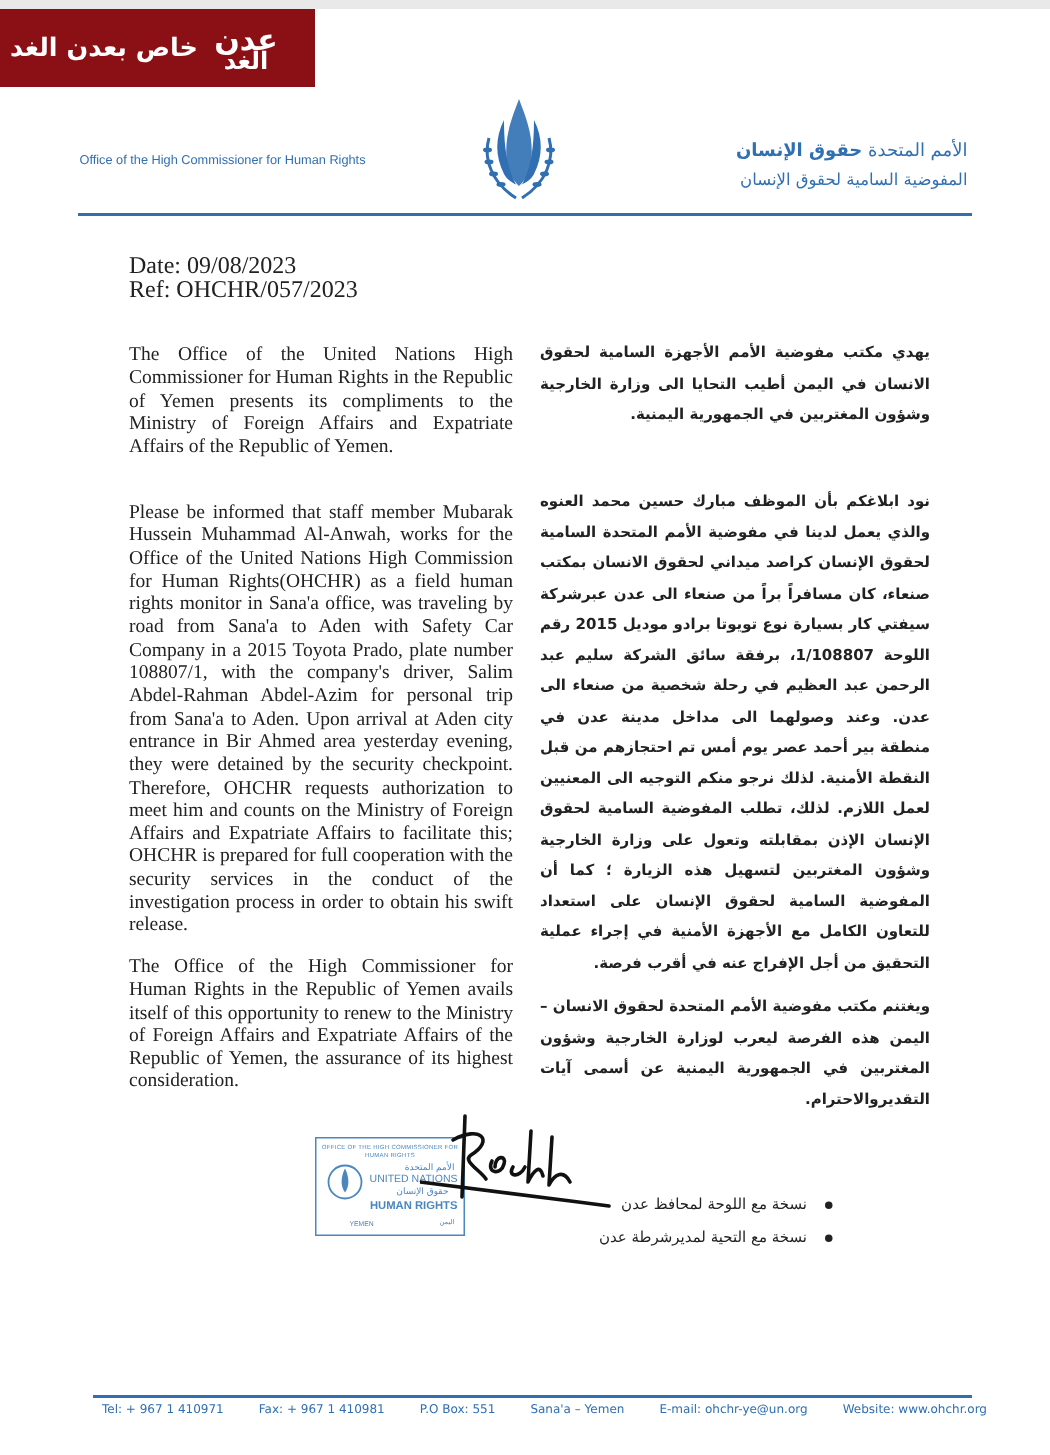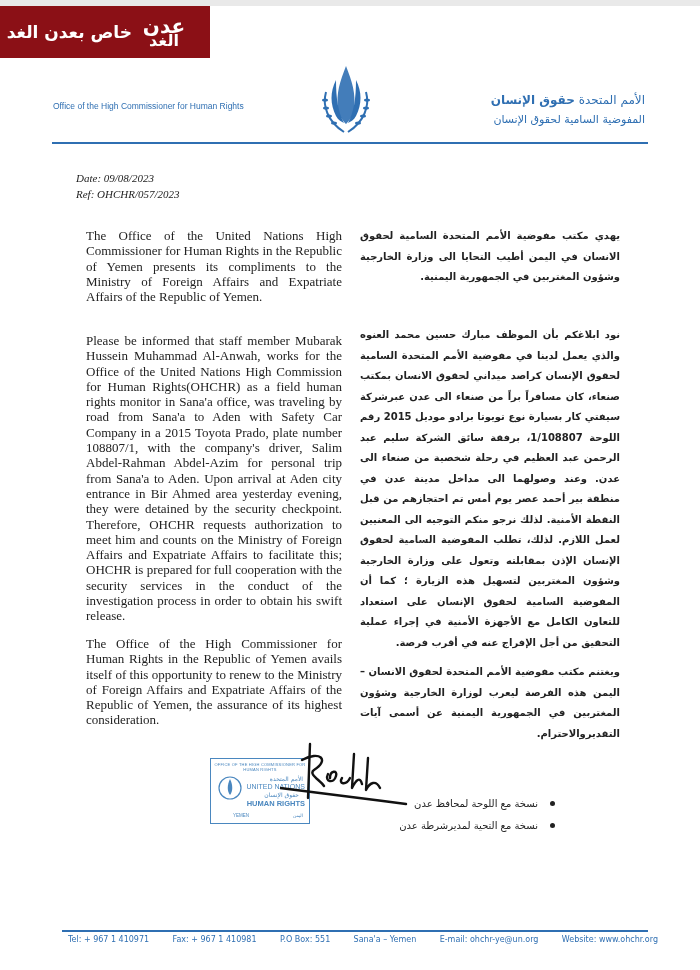--- a/index.html
+++ b/index.html
@@ -32,21 +32,21 @@
   .hdr-en .t1 b { font-weight: bold; }
   .hdr-en .t2 { font-size: 8.5px; margin-top: 3px; }
   .hdr-ar { position: absolute; right: 55px; top: 93px; text-align: right; direction: rtl;
             font-family: "DejaVu Sans", sans-serif; color: #2f6fb2; }
   .hdr-ar .t1 { font-size: 12px; }
   .hdr-ar .t1 b { font-weight: bold; }
   .hdr-ar .t2 { font-size: 11px; margin-top: 6px; }
   .emblem { position: absolute; left: 316px; top: 62px; width: 60px; height: 80px; }
   .hdr-line { position: absolute; left: 52px; top: 142px; width: 596px; height: 2px; background: #2f6fb2; }
 
-  .meta { position: absolute; left: 76px; top: 170px; font-size: 11px; line-height: 16px; font-style: italic; }
+  .meta { position: absolute; left: 86px; top: 170px; font-size: 16px; line-height: 16px; }
 
   .en-par { position: absolute; left: 86px; width: 256px; font-size: 13px; line-height: 15.3px;
             text-align: justify; }
   .ar-par { position: absolute; left: 360px; width: 260px; font-family: "DejaVu Sans", sans-serif;
             font-weight: bold; font-size: 10px; line-height: 20.5px; direction: rtl; text-align: justify;
             color: #222; }
 
   .stamp { position: absolute; left: 210px; top: 758px; width: 100px; height: 66px;
            border: 1.5px solid #4a87bf; box-sizing: border-box; color: #4a87bf;
            font-family: "Liberation Sans", sans-serif; }
@@ -114,21 +114,21 @@
 </div>
 
 <div class="hdr-line"></div>
 
 <div class="meta">
   <div>Date: 09/08/2023</div>
   <div>Ref: OHCHR/057/2023</div>
 </div>
 
 <div class="en-par" style="top:228px">The Office of the United Nations High Commissioner for Human Rights in the Republic of Yemen presents its compliments to the Ministry of Foreign Affairs and Expatriate Affairs of the Republic of Yemen.</div>
-<div class="ar-par" style="top:226px">يهدي مكتب مفوضية الأمم المتحدة السامية لحقوق الانسان في اليمن أطيب التحايا الى وزارة الخارجية وشؤون المغتربين في الجمهورية اليمنية.</div>
+<div class="ar-par" style="top:226px">يهدي مكتب مفوضية الأمم الأجهزة السامية لحقوق الانسان في اليمن أطيب التحايا الى وزارة الخارجية وشؤون المغتربين في الجمهورية اليمنية.</div>
 
 <div class="en-par" style="top:333px">Please be informed that staff member Mubarak Hussein Muhammad Al-Anwah, works for the Office of the United Nations High Commission for Human Rights(OHCHR) as a field human rights monitor in Sana'a office, was traveling by road from Sana'a to Aden with Safety Car Company in a 2015 Toyota Prado, plate number 108807/1, with the company's driver, Salim Abdel-Rahman Abdel-Azim for personal trip from Sana'a to Aden. Upon arrival at Aden city entrance in Bir Ahmed area yesterday evening, they were detained by the security checkpoint. Therefore, OHCHR requests authorization to meet him and counts on the Ministry of Foreign Affairs and Expatriate Affairs to facilitate this; OHCHR is prepared for full cooperation with the security services in the conduct of the investigation process in order to obtain his swift release.</div>
 <div class="ar-par" style="top:325px">نود ابلاغكم بأن الموظف مبارك حسين محمد العنوه والذي يعمل لدينا في مفوضية الأمم المتحدة السامية لحقوق الإنسان كراصد ميداني لحقوق الانسان بمكتب صنعاء، كان مسافراً براً من صنعاء الى عدن عبرشركة سيفتي كار بسيارة نوع تويوتا برادو موديل 2015 رقم اللوحة 1/108807، برفقة سائق الشركة سليم عبد الرحمن عبد العظيم في رحلة شخصية من صنعاء الى عدن. وعند وصولهما الى مداخل مدينة عدن في منطقة بير أحمد عصر يوم أمس تم احتجازهم من قبل النقطة الأمنية. لذلك نرجو منكم التوجيه الى المعنيين لعمل اللازم. لذلك، تطلب المفوضية السامية لحقوق الإنسان الإذن بمقابلته وتعول على وزارة الخارجية وشؤون المغتربين لتسهيل هذه الزيارة ؛ كما أن المفوضية السامية لحقوق الإنسان على استعداد للتعاون الكامل مع الأجهزة الأمنية في إجراء عملية التحقيق من أجل الإفراج عنه في أقرب فرصة.</div>
 
 <div class="en-par" style="top:636px">The Office of the High Commissioner for Human Rights in the Republic of Yemen avails itself of this opportunity to renew to the Ministry of Foreign Affairs and Expatriate Affairs of the Republic of Yemen, the assurance of its highest consideration.</div>
 <div class="ar-par" style="top:662px">ويغتنم مكتب مفوضية الأمم المتحدة لحقوق الانسان – اليمن هذه الفرصة ليعرب لوزارة الخارجية وشؤون المغتربين في الجمهورية اليمنية عن أسمى آيات التقديروالاحترام.</div>
 
 <div class="stamp">
   <div class="s-top">OFFICE OF THE HIGH COMMISSIONER FOR HUMAN RIGHTS</div>
   <svg width="26" height="26" viewBox="0 0 26 26">

